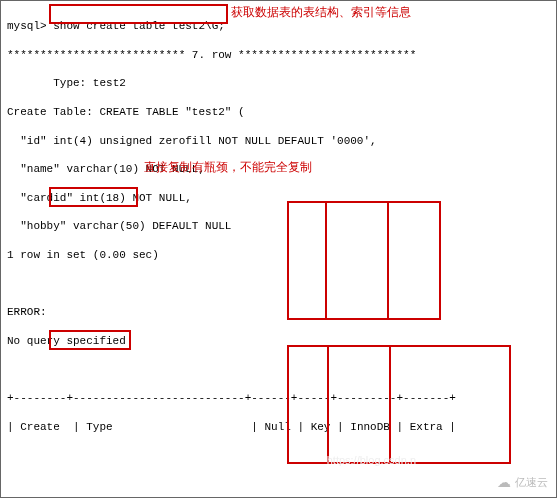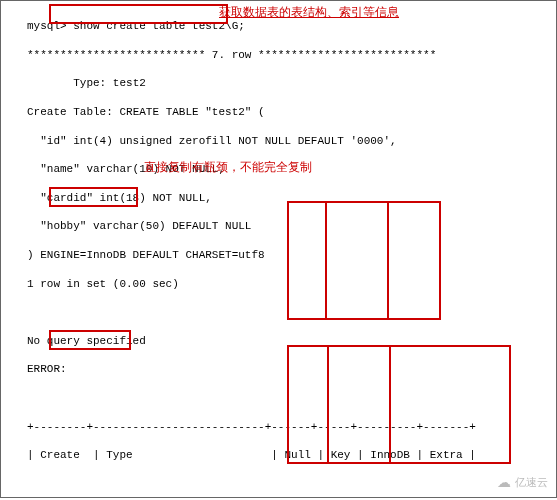--- a/index.html
+++ b/index.html
@@ -16,29 +16,29 @@
     overflow: hidden;
   }
   .terminal {
     border: 1px solid #666;
     padding: 4px 6px;
     width: 543px;
     height: 488px;
     position: relative;
     white-space: pre;
   }
-  .line { display: block; margin-left: 20px; }
+  .line { display: block; }
   .box-red {
     border: 2px solid #c00;
     position: absolute;
     pointer-events: none;
   }
   
   .hl-cmd1 { left: 48px; top: 3px; width: 175px; height: 16px; }
-  .hl-annot1 { position:absolute; left: 218px; top: 4px; color:#c00; font-family: sans-serif; font-size:12px; white-space: nowrap; text-decoration: underline; }
+  .hl-annot1 { position:absolute; left: 230px; top: 4px; color:#c00; font-family: sans-serif; font-size:12px; white-space: nowrap; }
   .hl-annot2 { position:absolute; left: 143px; top: 159px; color:#c00; font-family: sans-serif; font-size:12px; white-space: nowrap; text-align: center; }
   .hl-cmd2 { left: 48px; top: 186px; width: 85px; height: 16px; }
   .hl-cmd3 { left: 48px; top: 329px; width: 78px; height: 16px; }
   .hl-key1 { left: 286px; top: 200px; width: 36px; height: 115px; }
   .hl-def1 { left: 324px; top: 200px; width: 60px; height: 115px; }
   .hl-ext1 { left: 386px; top: 200px; width: 50px; height: 115px; }
   .hl-key2 { left: 286px; top: 344px; width: 38px; height: 115px; }
   .hl-def2 { left: 326px; top: 344px; width: 60px; height: 115px; }
   .hl-ext2 { left: 388px; top: 344px; width: 118px; height: 115px; }
   .watermark {
@@ -67,25 +67,24 @@
 
 <div class="terminal">
 <span class="line"><span>mysql&gt;</span> <span>show create table test2\G;</span></span>
 <span class="line">*************************** 7. row ***************************</span>
 <span class="line">       <span>Type:</span> <span>test2</span></span>
 <span class="line"><span>Create Table:</span> <span>CREATE TABLE "test2" (</span></span>
 <span class="line">  <span>"id" int(4) unsigned zerofill NOT NULL DEFAULT '0000',</span></span>
 <span class="line">  <span>"name" varchar(10) NOT NULL,</span></span>
 <span class="line">  <span>"cardid" int(18) NOT NULL,</span></span>
 <span class="line">  <span>"hobby" varchar(50) DEFAULT NULL</span></span>
-<span class="line">) ENGINE=InnoDB DEFAULT CHARSET=utf8</span>
 <span class="line">1 row in set (0.00 sec)</span>
 <span class="line"> </span>
+<span class="line">ERROR:</span>
 <span class="line">No query specified</span>
-<span class="line">ERROR:</span>
 <span class="line"> </span>
 <span class="line">+--------+--------------------------+------+-----+---------+-------+</span>
 <span class="line">| <span>Create</span>  | <span>Type</span>                     | <span>Null</span> | <span>Key</span> | <span>InnoDB</span> | <span>Extra</span> |</span>
 
 
 
 
 
 
 
@@ -108,17 +107,18 @@
   <div class="hl-annot2">直接复制有瓶颈，不能完全复制</div>
   <div class="box-red hl-cmd2"></div>
   <div class="box-red hl-cmd3"></div>
   <div class="box-red hl-key1"></div>
   <div class="box-red hl-def1"></div>
   <div class="box-red hl-ext1"></div>
   <div class="box-red hl-key2"></div>
   <div class="box-red hl-def2"></div>
   <div class="box-red hl-ext2"></div>
 
+  <div class="faint-url">https://blog.csdn.n</div>
   <div class="watermark">
     <span class="cloud">☁</span>
     <span>亿速云</span>
   </div>
 </div>
 
 </body></html>

